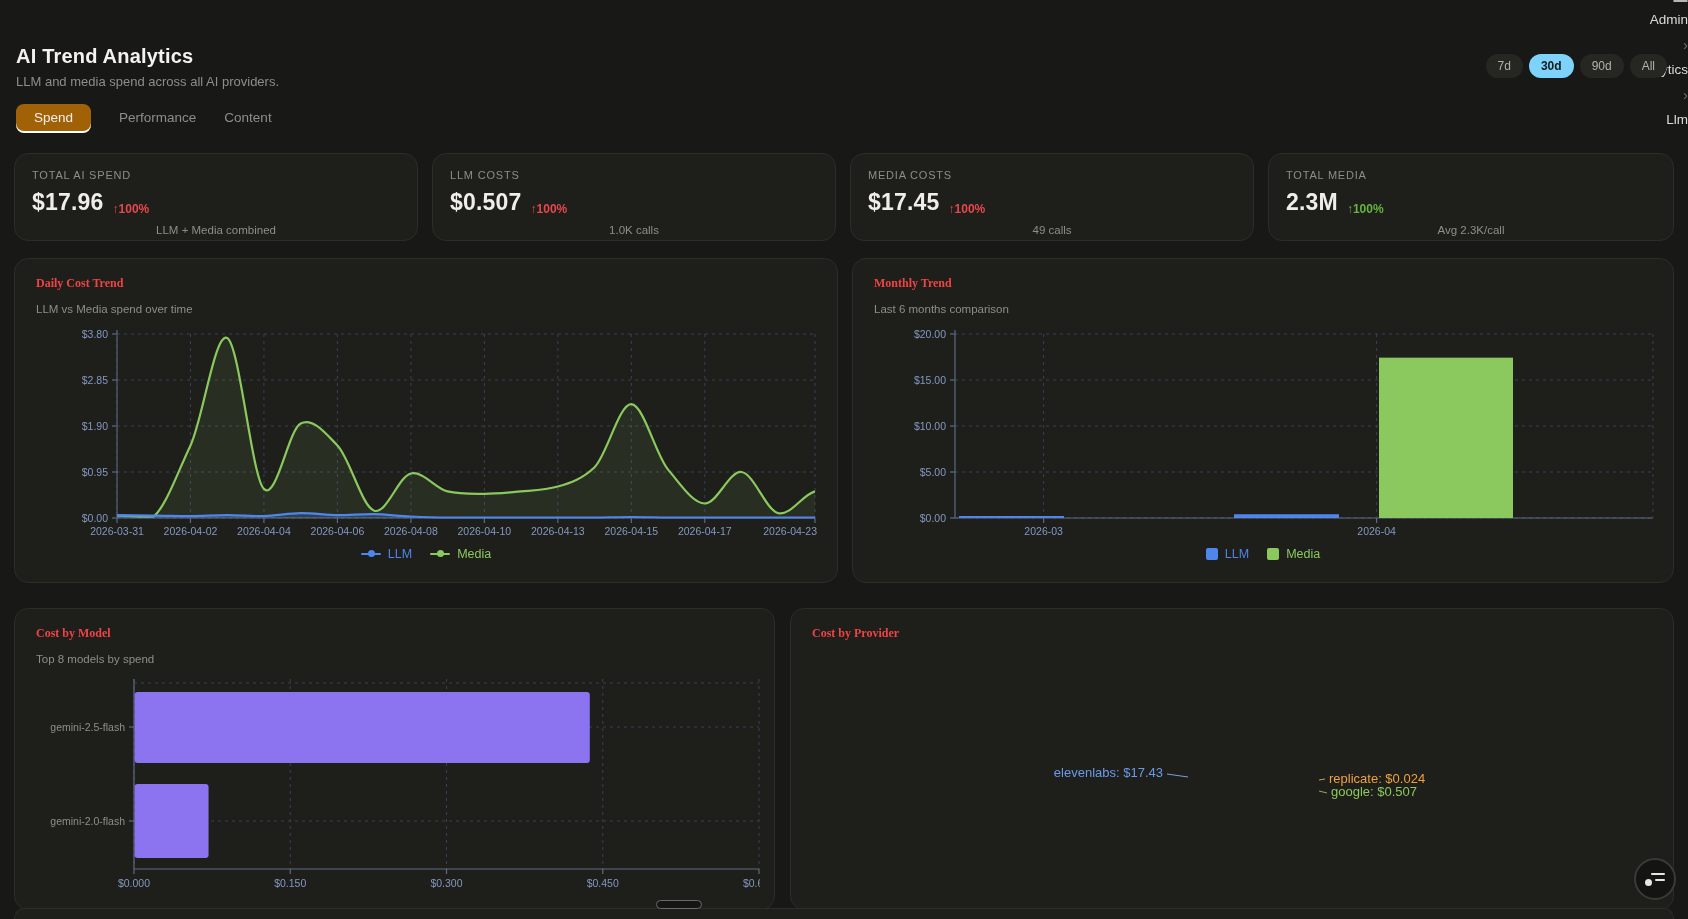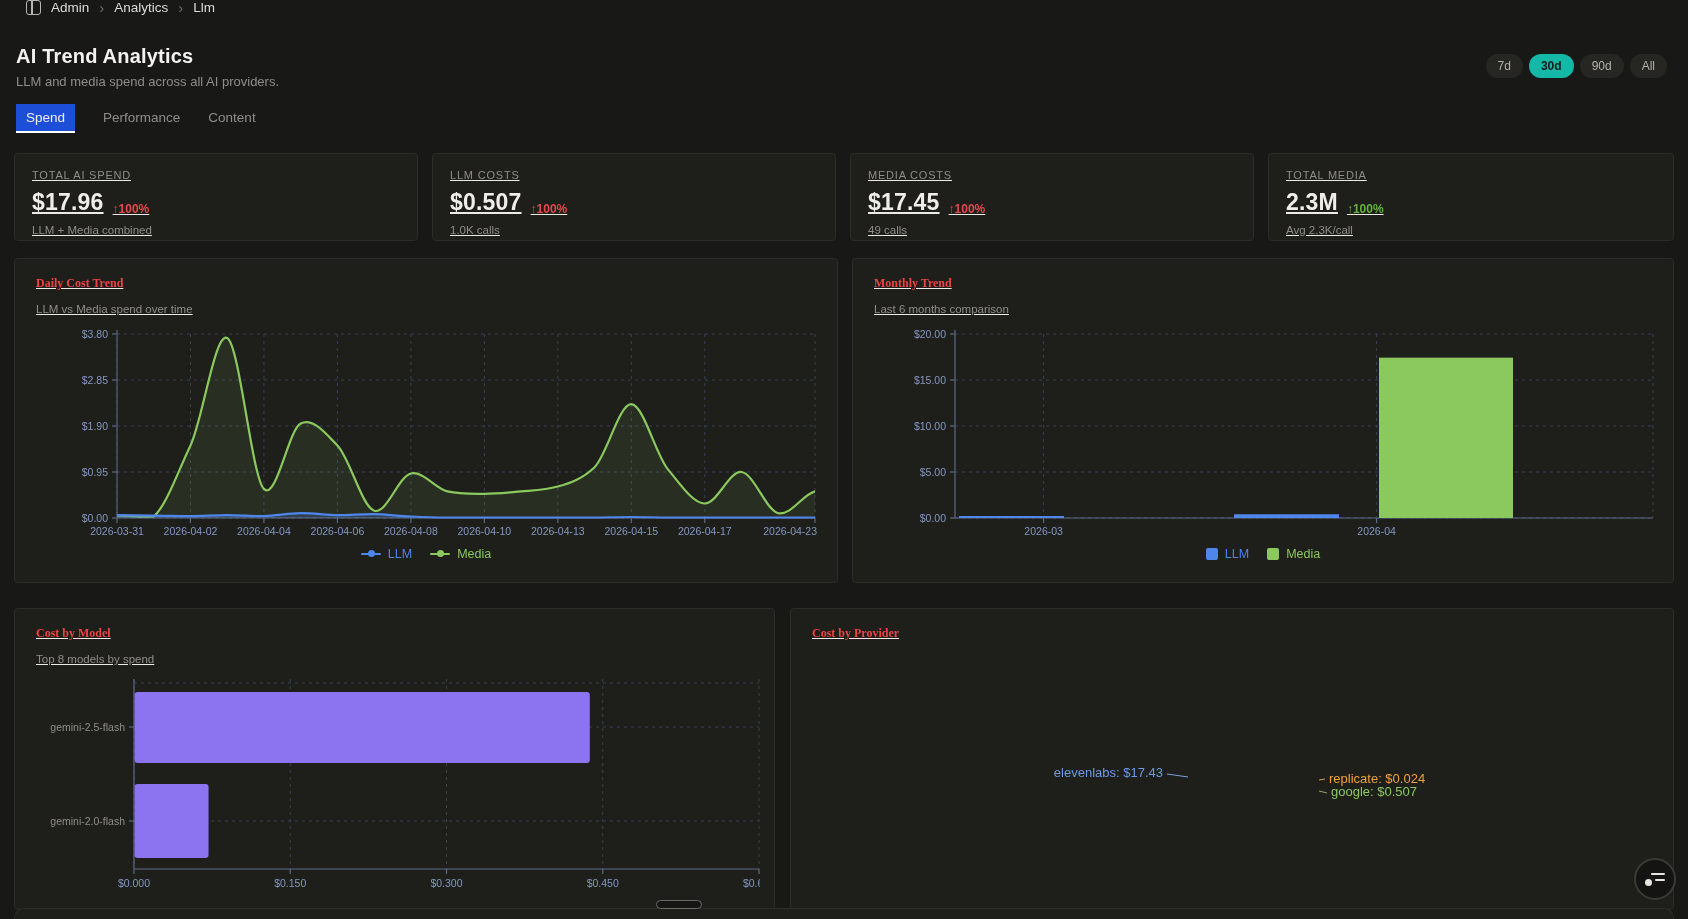--- a/index.html
+++ b/index.html
@@ -5,46 +5,46 @@
   * { margin:0; padding:0; box-sizing:border-box; }
   html,body { width:1688px; height:919px; overflow:hidden; }
   body {
     background:#181816; color:#ecebe6;
     font-family:"Liberation Sans", sans-serif;
     position:relative;
   }
   .muted { color:#8f8d88; }
 
   
-  .crumbbar { position:absolute; top:0; left:0; right:0; height:40px; display:flex; align-items:flex-start; padding-left:26px; gap:10px; }
+  .crumbbar { position:absolute; top:0; left:0; right:0; height:40px; display:flex; align-items:flex-end; padding-left:38px; gap:10px;flex-direction:column; }
   .panel-icon { width:15px; height:15px; border:1.6px solid #b8b6b1; border-radius:3px; position:relative; }
   .panel-icon::after { content:""; position:absolute; left:4px; top:0; bottom:0; width:1.6px; background:#b8b6b1; }
   .crumb { font-size:13.5px; color:#dddbd6; cursor:default; }
   .crumb-sep { color:#6e6c67; font-size:15px; line-height:1; }
 
   
   .page-title { position:absolute; top:45px; left:16px; font-size:20px; font-weight:700; color:#f4f2ee; letter-spacing:.2px; }
   .page-sub { position:absolute; top:74px; left:16px; font-size:13px; }
   .ranges { position:absolute; top:54px; right:21px; display:flex; gap:6px;align-items:flex-end; }
   .range-pill { height:24px; padding:0 12px; border-radius:12px; background:#262622; color:#b3b1ab; font-size:12px; display:flex; align-items:center; }
-  .range-pill.sel { background:#14b8a6; color:#191917; font-weight:700; }
+  .range-pill.sel { background:#7dd3fc; color:#191917; font-weight:700; }
 
   
   .tabs { position:absolute; top:104px; left:16px; display:flex; align-items:center; gap:28px; }
   .tab { font-size:13.5px; color:#8f8d88; padding:6px 0; }
-  .tab.active { background:#1d4ed8; color:#f1efeb; padding:6px 10px; border-radius:0; box-shadow:0 2px 0 #ffffff; }
-
-  .card { position:absolute; background:#1e1e1b; border:1px solid #2c2c28; border-radius:4px;text-decoration:underline; }
+  .tab.active { background:#a16207; color:#f1efeb; padding:6px 18px; border-radius:8px; box-shadow:0 2px 0 #ffffff; }
+
+  .card { position:absolute; background:#1e1e1b; border:1px solid #2c2c28; border-radius:14px; }
 
   
   .stat-label { font-size:11px; letter-spacing:.8px; color:#8f8d88; }
   .stat-value-row { display:flex; align-items:flex-end; gap:9px; margin-top:8px; }
   .stat-value { font-size:23px; font-weight:700; color:#f0eee9; letter-spacing:.2px; }
   .stat-delta { font-size:12px; font-weight:700; }
-  .stat-sub { font-size:11.5px; color:#8f8d88; margin-top:8px; }
+  .stat-sub { font-size:11.5px; color:#8f8d88; margin-top:8px;text-align:center; }
   .statcard { padding:15px 17px; }
 
   
   .chart-title { font-family:"Liberation Serif", serif; font-size:12px; font-weight:700; color:#ef4444; }
   .chart-sub { font-size:11.5px; color:#8f8d88; margin-top:12px; }
   .chartcard { padding:17px 21px; }
   .chart text { font-family:"Liberation Sans", sans-serif; }
   .legend-row { position:absolute; left:0; right:0; display:flex; justify-content:center; align-items:center; gap:18px; font-size:12.5px; }
   .leg-item { display:flex; align-items:center; gap:7px; }
   .leg-line { width:20px; height:2.5px; border-radius:2px; position:relative; }

